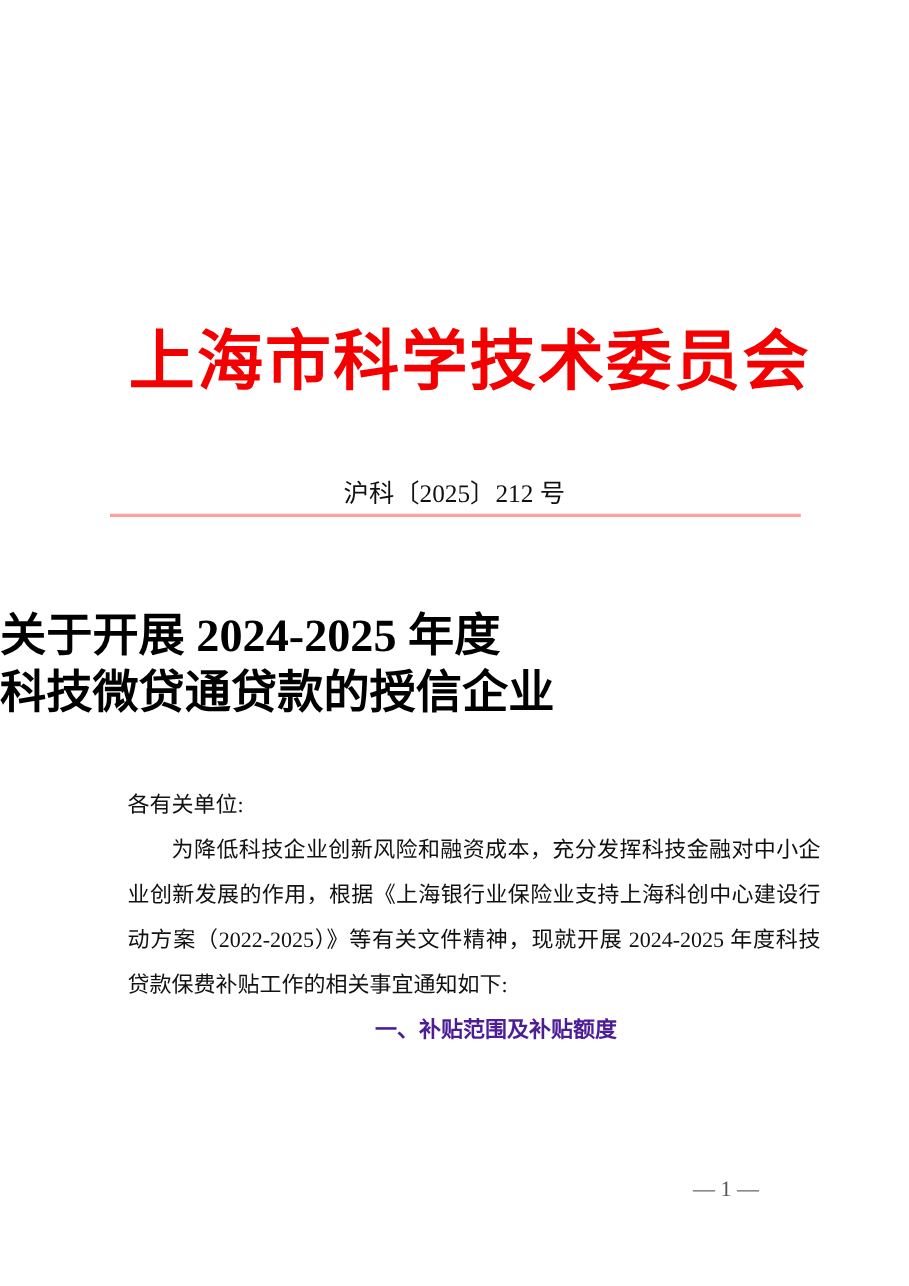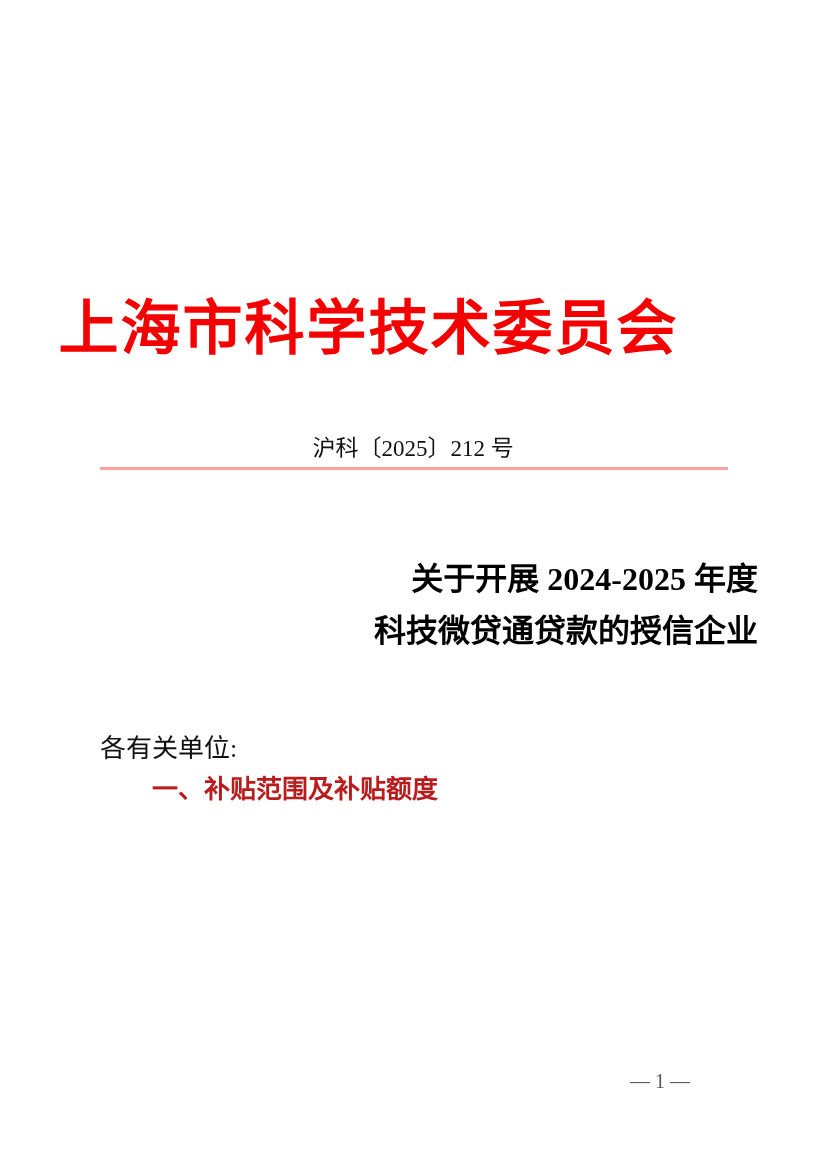--- a/index.html
+++ b/index.html
@@ -18,21 +18,21 @@
     background: var(--page-bg);
     overflow: hidden;
     font-family: "Liberation Serif", "DejaVu Serif", serif;
     color: var(--text-color);
   }
   .agency-title {
     position: absolute;
     top: 293px;
     left: 0;
     width: 737px;
-    text-align: center;
+    text-align: right;
     font-size: 60px;
     line-height: 72px;
     font-weight: bold;
     letter-spacing: 2px;
     color: var(--agency-red);
     white-space: nowrap;
   }
   .doc-number {
     position: absolute;
     top: 434px;
@@ -50,47 +50,46 @@
     left: 100px;
     width: 628px;
     height: 3px;
     background: var(--rule-red);
   }
   .doc-title {
     position: absolute;
     top: 553px;
     left: 0;
     width: 758px;
-    text-align: right;
-    font-size: 32px;
+    text-align: left;
+    font-size: 42px;
     line-height: 52px;
     font-weight: bold;
     color: #000000;
   }
   .doc-body {
     position: absolute;
     top: 712px;
-    left: 100px;
+    left: 116px;
     width: 630px;
-    font-size: 26px;
+    font-size: 20px;
     line-height: 41px;
     color: var(--text-color);
-    margin-top: 16px;
   }
   .doc-body p {
     margin: 0;
     text-align: justify;
     text-justify: inter-ideograph;
   }
   .doc-body p.indent { text-indent: 2em; }
   .doc-body p.heading {
     font-family: "Liberation Sans", "DejaVu Sans", sans-serif;
     font-weight: bold;
-    text-align: left;
-    color: #b91c1c;
+    text-align: center;
+    color: #4c1d95;
   }
   .page-number {
     position: absolute;
     top: 1068px;
     right: 136px;
     font-size: 20px;
     line-height: 26px;
     color: var(--page-number-color);
     white-space: nowrap;
   }
@@ -106,18 +105,19 @@
 
   <div class="red-rule"></div>
 
   <div class="doc-title">
     <div>关于开展 2024-2025 年度</div>
     <div>科技微贷通贷款的授信企业</div>
   </div>
 
   <div class="doc-body">
     <p class="salutation">各有关单位:</p>
+    <p class="para indent">为降低科技企业创新风险和融资成本，充分发挥科技金融对中小企业创新发展的作用，根据《上海银行业保险业支持上海科创中心建设行动方案（2022-2025）》等有关文件精神，现就开展 2024-2025 年度科技贷款保费补贴工作的相关事宜通知如下:</p>
     <p class="para heading indent">一、补贴范围及补贴额度</p>
   </div>
 
   <div class="page-number">— 1 —</div>
 
 </div>
 
 </body></html>

